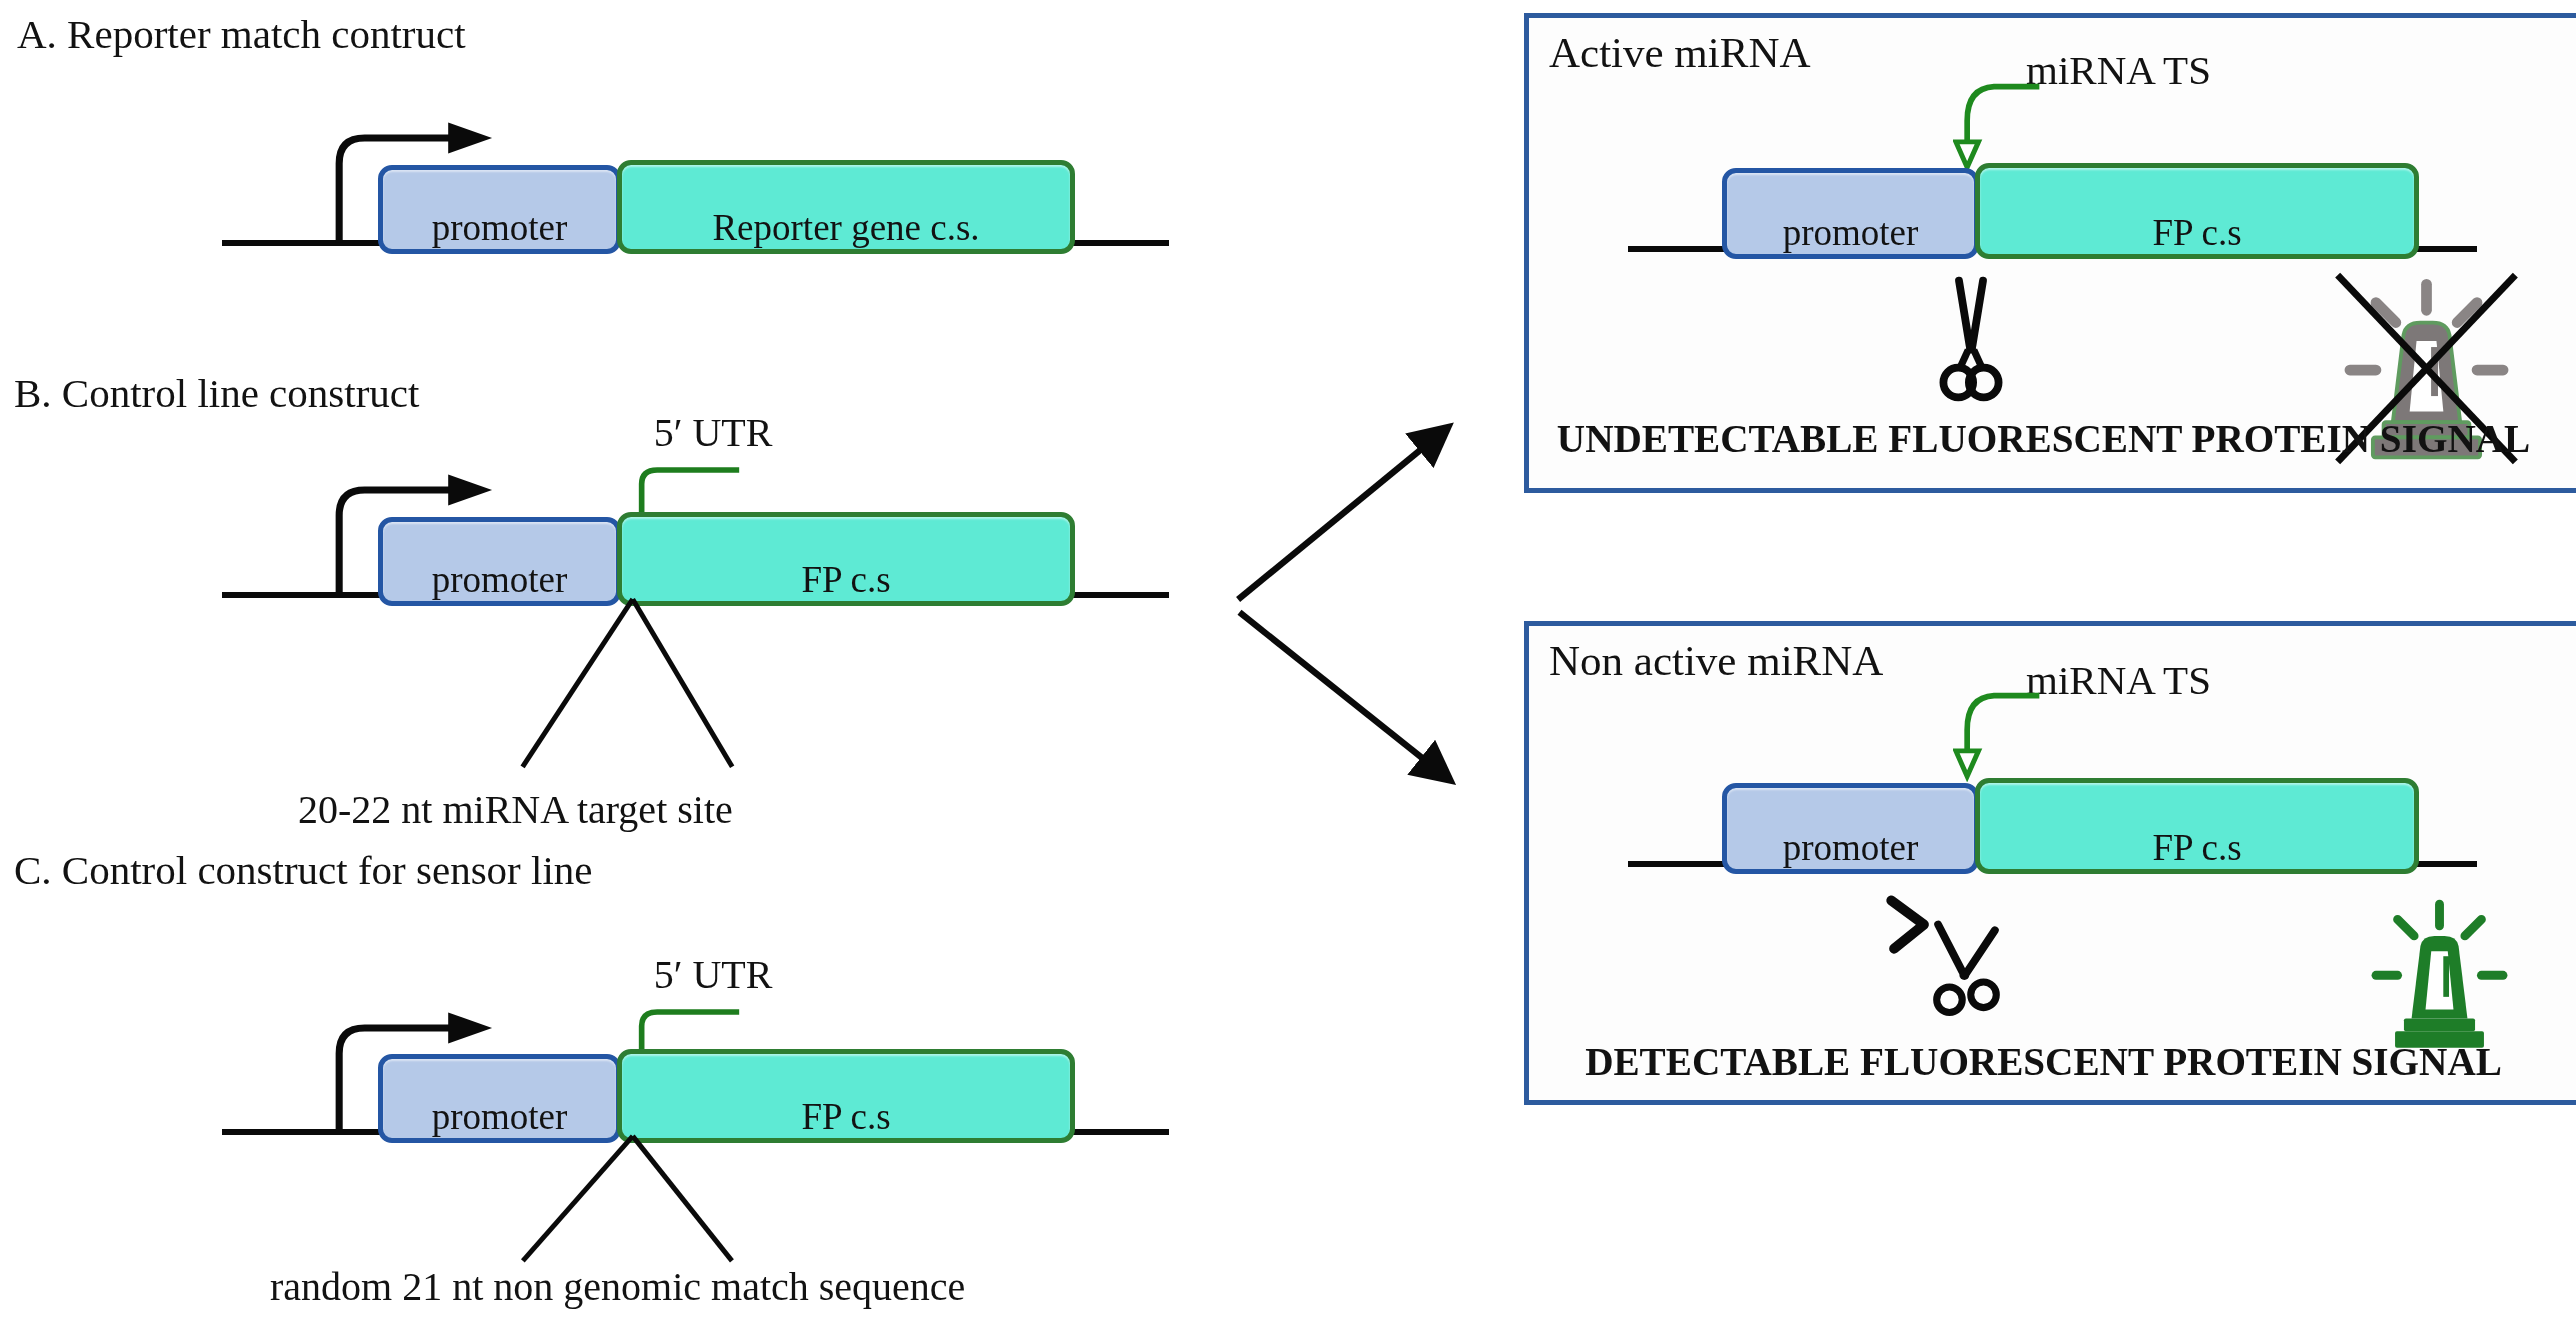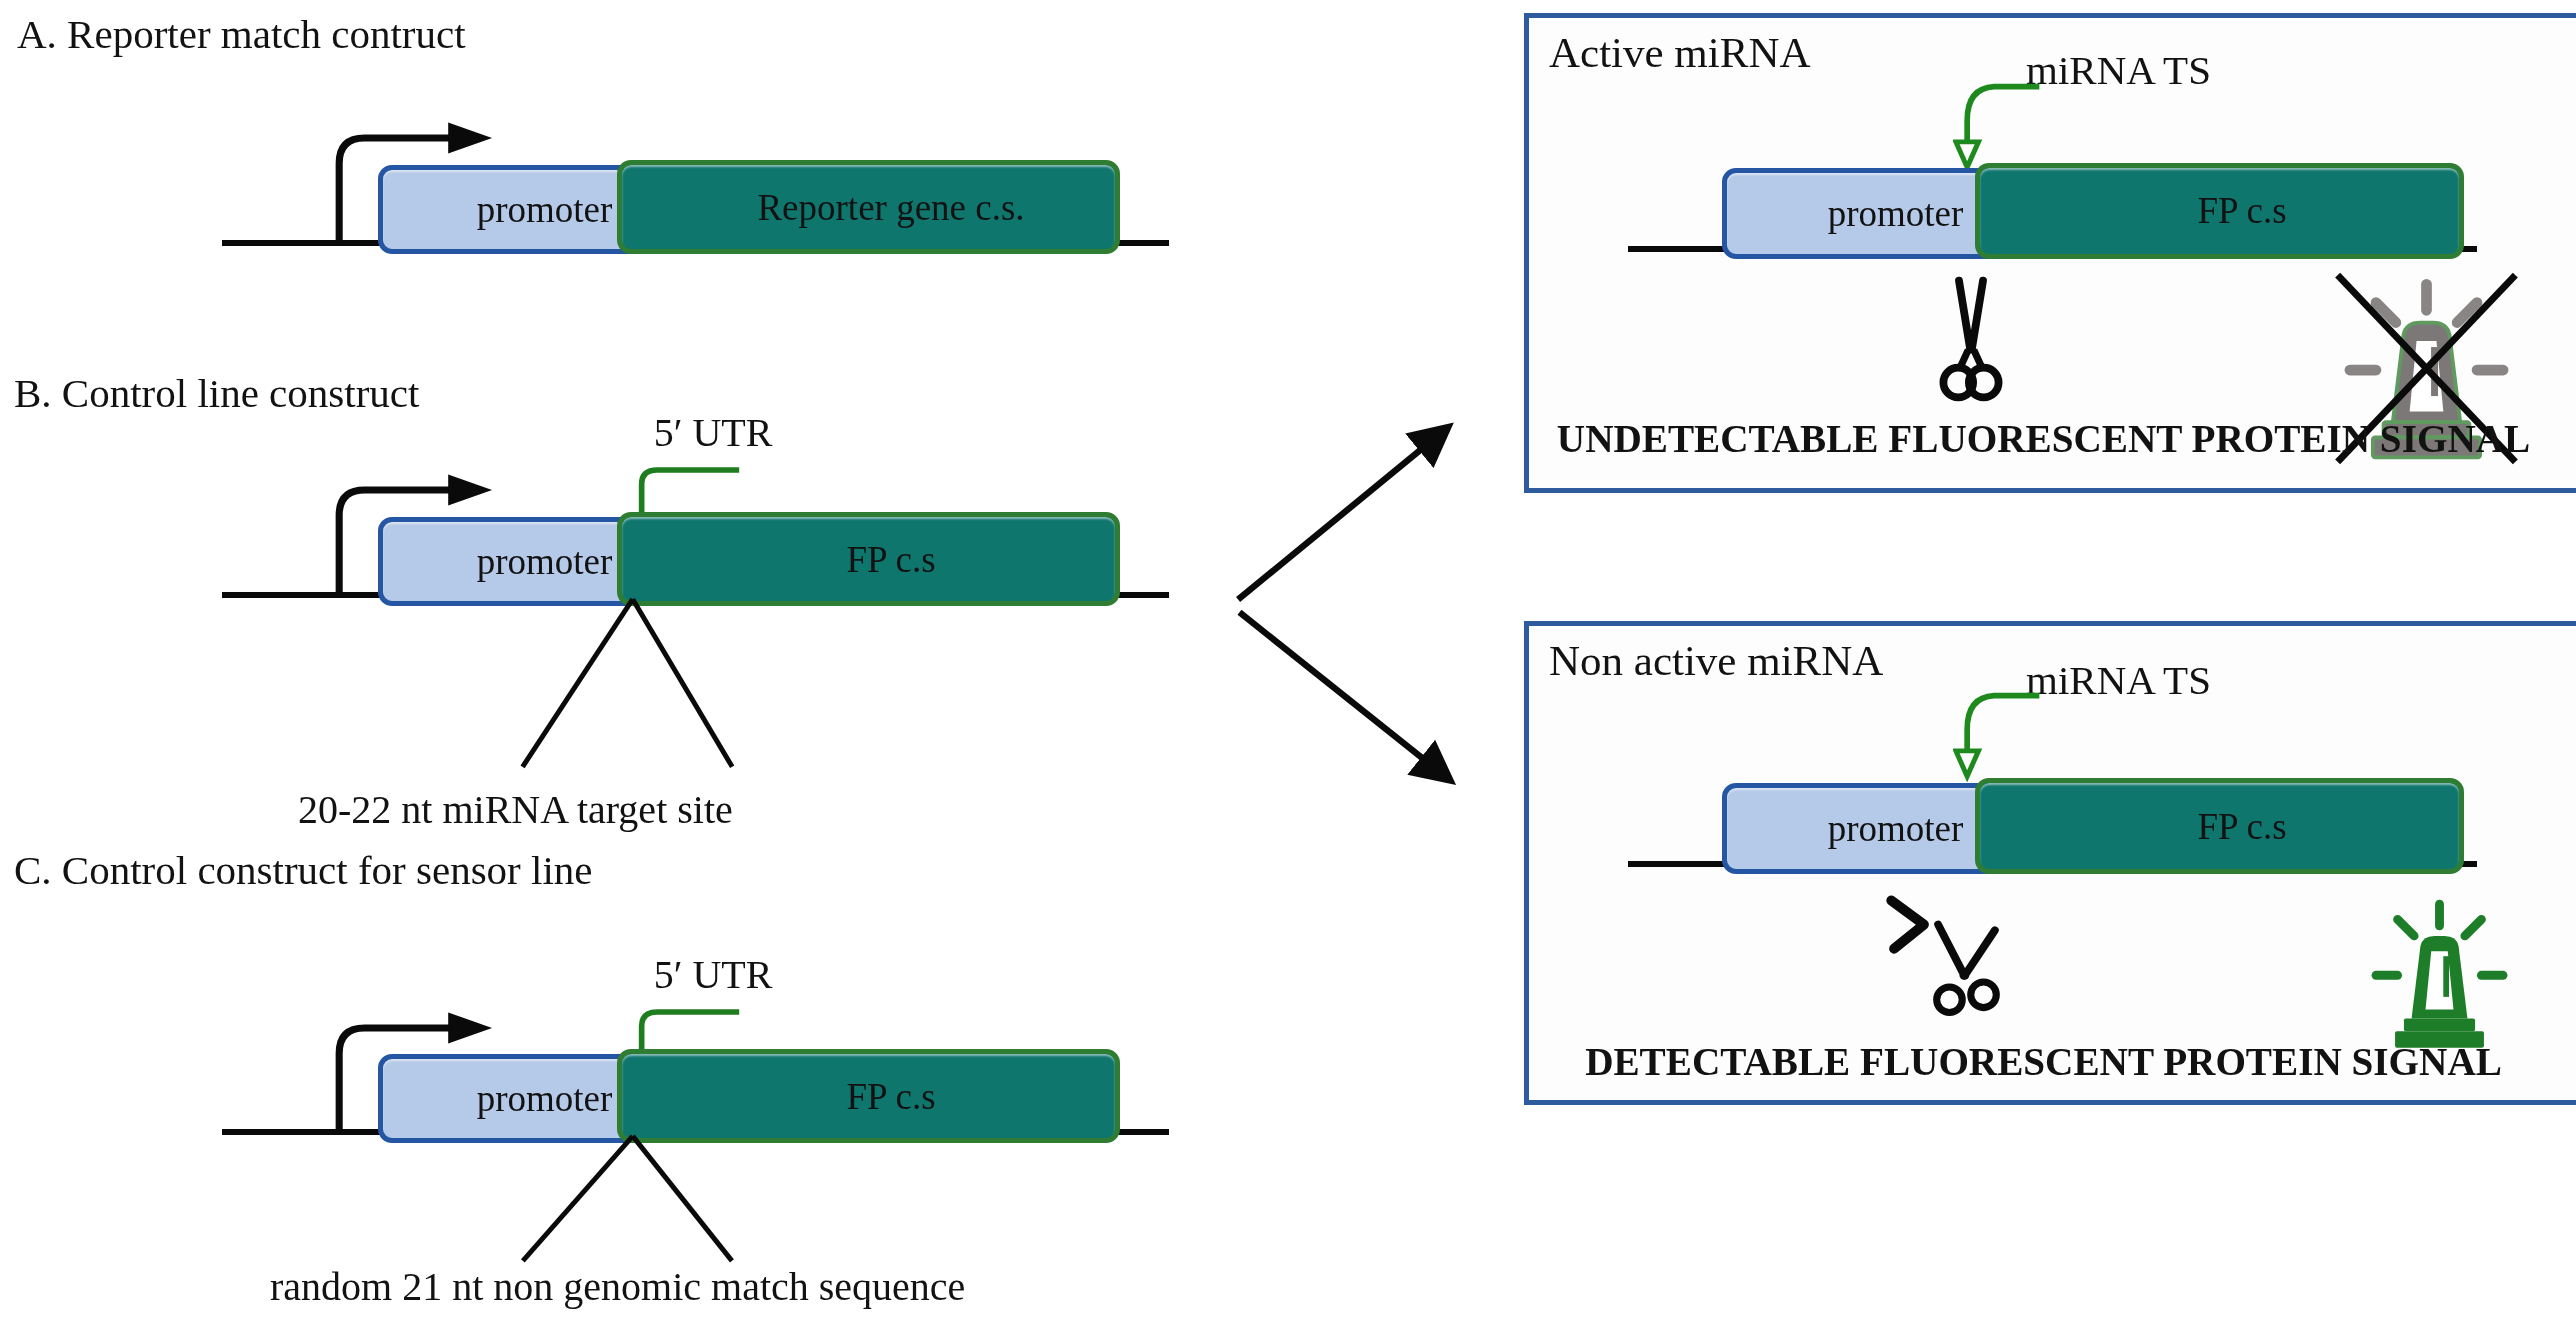--- a/index.html
+++ b/index.html
@@ -4,26 +4,25 @@
 <style>
   html,body{margin:0;padding:0;background:#ffffff;}
   #canvas{
     position:relative;width:2576px;height:1319px;background:#ffffff;overflow:hidden;
     font-family:"Liberation Serif","DejaVu Serif",serif;color:#121212;
   }
   .abs{position:absolute;}
   .sec-title{font-size:41px;white-space:nowrap;}
   .construct-box{
     position:absolute;border-radius:14px;text-align:center;white-space:nowrap;
-    display:flex;align-items:center;justify-content:center;font-size:37px;
+    display:flex;align-items:flex-end;justify-content:center;font-size:37px;
     box-shadow:inset 0 2.1px 2.1px rgba(255,255,255,.5);
-    padding-left:45px;
   }
   .box-blue{background:#b5c9e8;border:5px solid #2456a4;}
-  .box-green{background:#0f766e;border:5px solid #2e7d32;}
+  .box-green{background:#5eead4;border:5px solid #2e7d32;}
   .baseline{position:absolute;height:6.4px;background:#0a0a0a;}
   .callout-label{position:absolute;text-align:left;font-size:40px;white-space:nowrap;}
   .utr-label{position:absolute;text-align:center;font-size:40px;white-space:nowrap;}
   .panel{
     position:absolute;width:1129px;background:#fdfdfd;border:5.7px solid #2d5b9e;box-sizing:border-box;
   }
   .panel-title{position:absolute;left:20px;top:10px;font-size:43px;white-space:nowrap;}
   .ts-label{position:absolute;font-size:41px;white-space:nowrap;}
   .result-text{
     position:absolute;left:7px;width:1015px;text-align:center;

